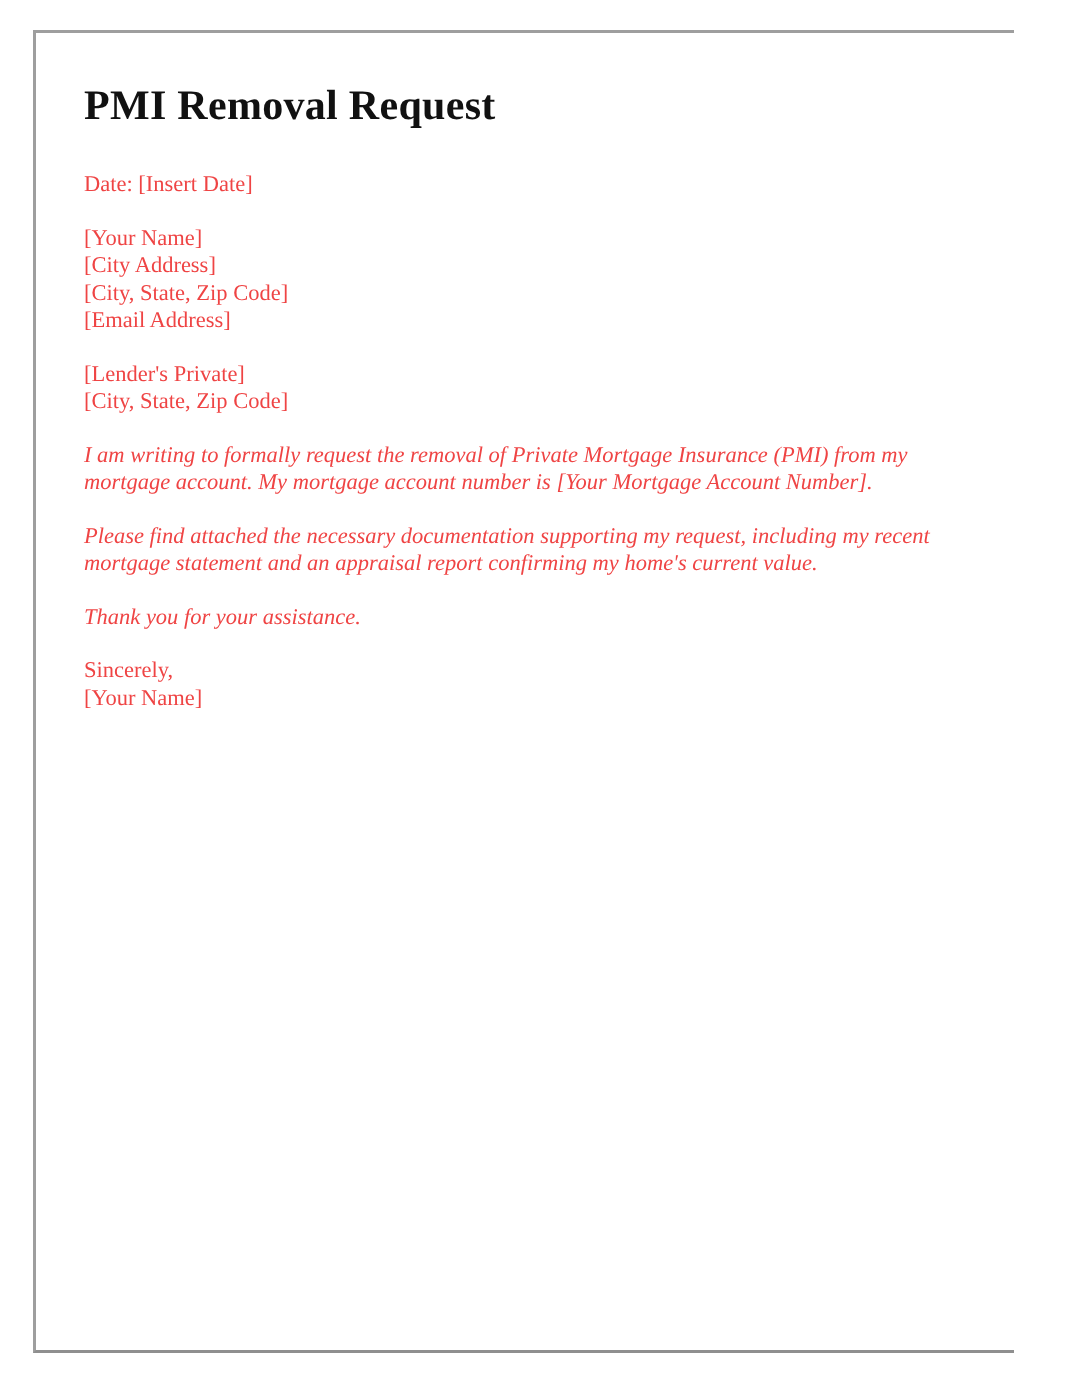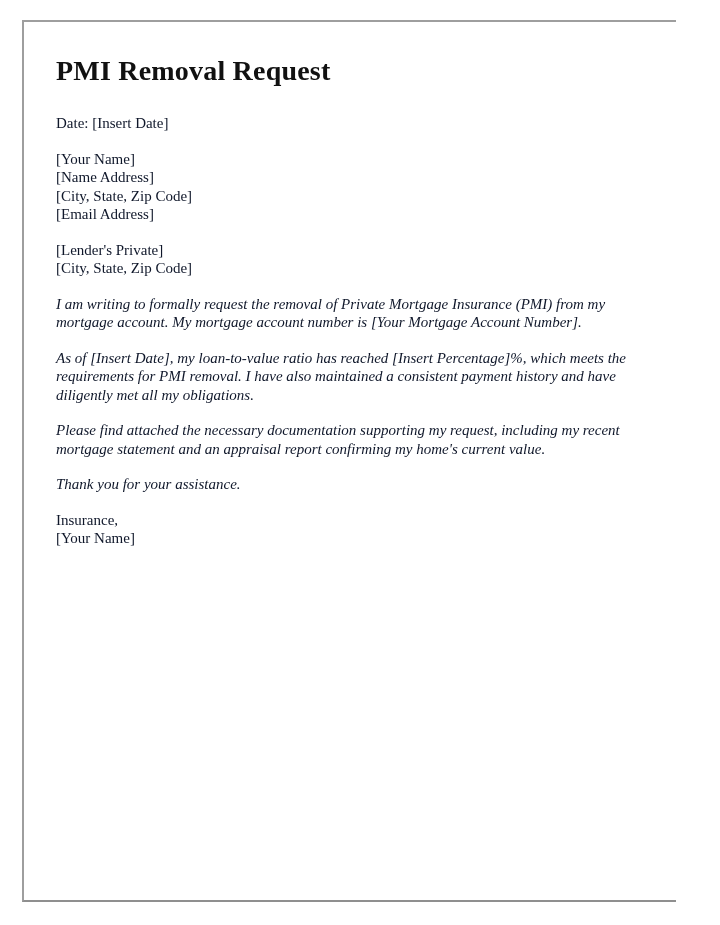--- a/index.html
+++ b/index.html
@@ -37,21 +37,21 @@
     font-size: 28px;
     font-weight: bold;
     letter-spacing: 0.2px;
     margin: 0 0 27px 0;
     color: #111111;
   }
   .line, .para {
     font-size: 15px;
     line-height: 18.5px;
     margin: 0;
-    color: #0f172a;
+    color: #ef4444;
   }
   .block {
     margin: 0 0 17px 0;
   }
   .para {
     max-width: 600px;
     margin: 0 0 17px 0;
     font-style: italic;
   }
 </style>
@@ -63,36 +63,35 @@
     <div class="content">
 
       <h1 class="doc-title">PMI Removal Request</h1>
 
       <div class="block">
         <p class="line">Date: [Insert Date]</p>
       </div>
 
       <div class="block">
         <p class="line">[Your Name]</p>
-        <p class="line">[Name Address]</p>
+        <p class="line">[City Address]</p>
         <p class="line">[City, State, Zip Code]</p>
         <p class="line">[Email Address]</p>
       </div>
 
       <div class="block">
         <p class="line">[Lender's Private]</p>
         <p class="line">[City, State, Zip Code]</p>
       </div>
 
 
       <p class="para">I am writing to formally request the removal of Private Mortgage Insurance (PMI) from my mortgage account. My mortgage account number is [Your Mortgage Account Number].</p>
-      <p class="para">As of [Insert Date], my loan-to-value ratio has reached [Insert Percentage]%, which meets the requirements for PMI removal. I have also maintained a consistent payment history and have diligently met all my obligations.</p>
       <p class="para">Please find attached the necessary documentation supporting my request, including my recent mortgage statement and an appraisal report confirming my home's current value.</p>
       <p class="para">Thank you for your assistance.</p>
 
       <div class="block">
-        <p class="line">Insurance,</p>
+        <p class="line">Sincerely,</p>
         <p class="line">[Your Name]</p>
       </div>
 
     </div>
   </div>
 </div>
 
 </body></html>

